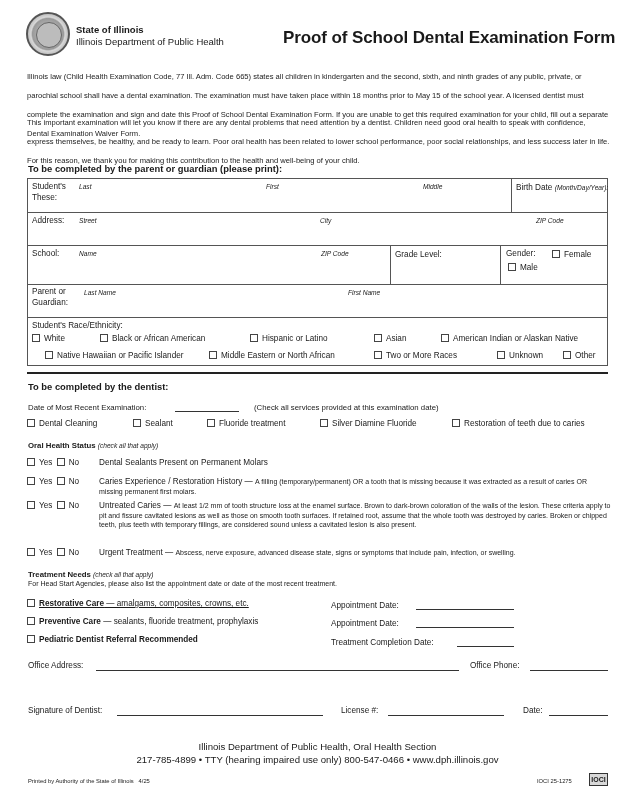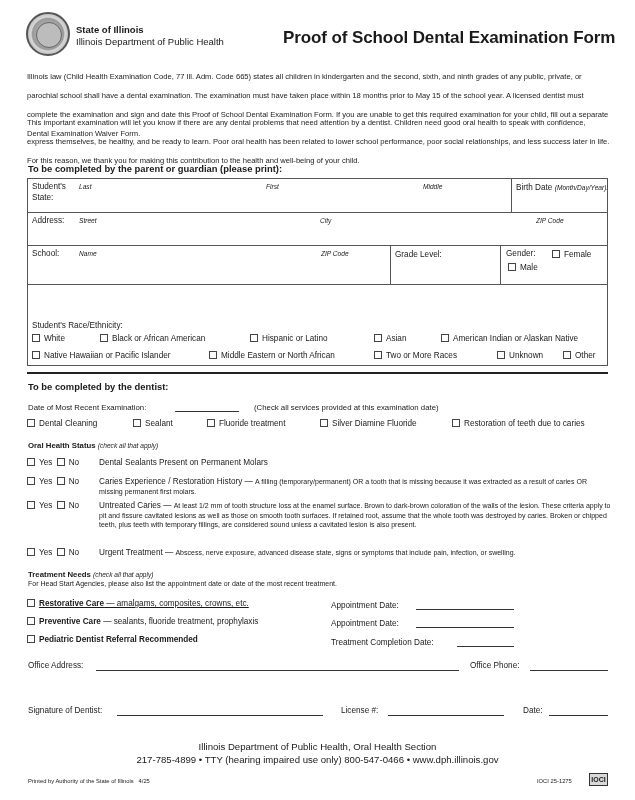--- a/index.html
+++ b/index.html
@@ -55,21 +55,21 @@
 <div class="abs intro intro1">Illinois law (Child Health Examination Code, 77 Ill. Adm. Code 665) states all children in kindergarten and the second, sixth, and ninth grades of any public, private, or parochial school shall have a dental examination. The examination must have taken place within 18 months prior to May 15 of the school year. A licensed dentist must complete the examination and sign and date this Proof of School Dental Examination Form. If you are unable to get this required examination for your child, fill out a separate Dental Examination Waiver Form.</div>
 <div class="abs intro intro2">This important examination will let you know if there are any dental problems that need attention by a dentist. Children need good oral health to speak with confidence, express themselves, be healthy, and be ready to learn. Poor oral health has been related to lower school performance, poor social relationships, and less success later in life. For this reason, we thank you for making this contribution to the health and well-being of your child.</div>
 
 <div class="abs sec-head sec1">To be completed by the parent or guardian (please print):</div>
 
 <div class="abs form-box">
 
   <div class="row" style="top:0; height:34px;">
     <div class="cell-lab" style="left:4px; top:3px;">
       <span>Student's</span><br>
-      <span>State:</span>
+      <span>These:</span>
     </div>
     <div class="cell-sub" style="left:51px; top:4px;">Last</div>
     <div class="cell-sub" style="left:238px; top:4px;">First</div>
     <div class="cell-sub" style="left:395px; top:4px;">Middle</div>
     <div style="position:absolute; left:48px; top:0; width:435px; height:33px;"></div>
     <div class="vline" style="left:483px;"></div>
     <div class="cell-lab" style="left:488px; top:4px; white-space:nowrap;">
       <span>Birth Date</span>
       <span class="ital">(Month/Day/Year):</span>
     </div>
@@ -92,29 +92,37 @@
     <div class="vline" style="left:472px;"></div>
     <div class="cell-lab" style="left:478px; top:3px;">Gender:</div>
     <div class="opt" style="left:480px; top:17px;">
       <span class="cb"></span><span>Male</span>
     </div>
     <div class="opt" style="left:524px; top:4px;">
       <span class="cb"></span><span>Female</span>
     </div>
   </div>
 
+  <div class="row" style="top:106px; height:33px;">
+    <div class="cell-lab" style="left:4px; top:2px;">
+      <span>Parent or</span><br>
+      <span>Guardian:</span>
+    </div>
+    <div class="cell-sub" style="left:56px; top:4px;">Last Name</div>
+    <div class="cell-sub" style="left:320px; top:4px;">First Name</div>
+  </div>
 
   <div class="row" style="top:139px; height:48px; border-bottom:none;">
     <div class="cell-lab" style="left:4px; top:3px;">Student's Race/Ethnicity:</div>
     <div class="opt" style="left:4px; top:16px;"><span class="cb"></span><span>White</span></div>
     <div class="opt" style="left:72px; top:16px;"><span class="cb"></span><span>Black or African American</span></div>
     <div class="opt" style="left:222px; top:16px;"><span class="cb"></span><span>Hispanic or Latino</span></div>
     <div class="opt" style="left:346px; top:16px;"><span class="cb"></span><span>Asian</span></div>
     <div class="opt" style="left:413px; top:16px;"><span class="cb"></span><span>American Indian or Alaskan Native</span></div>
-    <div class="opt" style="left:4px; top:33px;"><span class="cb"></span><span>Native Hawaiian or Pacific Islander</span></div>
+    <div class="opt" style="left:17px; top:33px;"><span class="cb"></span><span>Native Hawaiian or Pacific Islander</span></div>
     <div class="opt" style="left:181px; top:33px;"><span class="cb"></span><span>Middle Eastern or North African</span></div>
     <div class="opt" style="left:346px; top:33px;"><span class="cb"></span><span>Two or More Races</span></div>
     <div class="opt" style="left:469px; top:33px;"><span class="cb"></span><span>Unknown</span></div>
     <div class="opt" style="left:535px; top:33px;"><span class="cb"></span><span>Other</span></div>
   </div>
 </div>
 
 <div class="abs divider"></div>
 
 <div class="abs sec-head sec2">To be completed by the dentist:</div>

